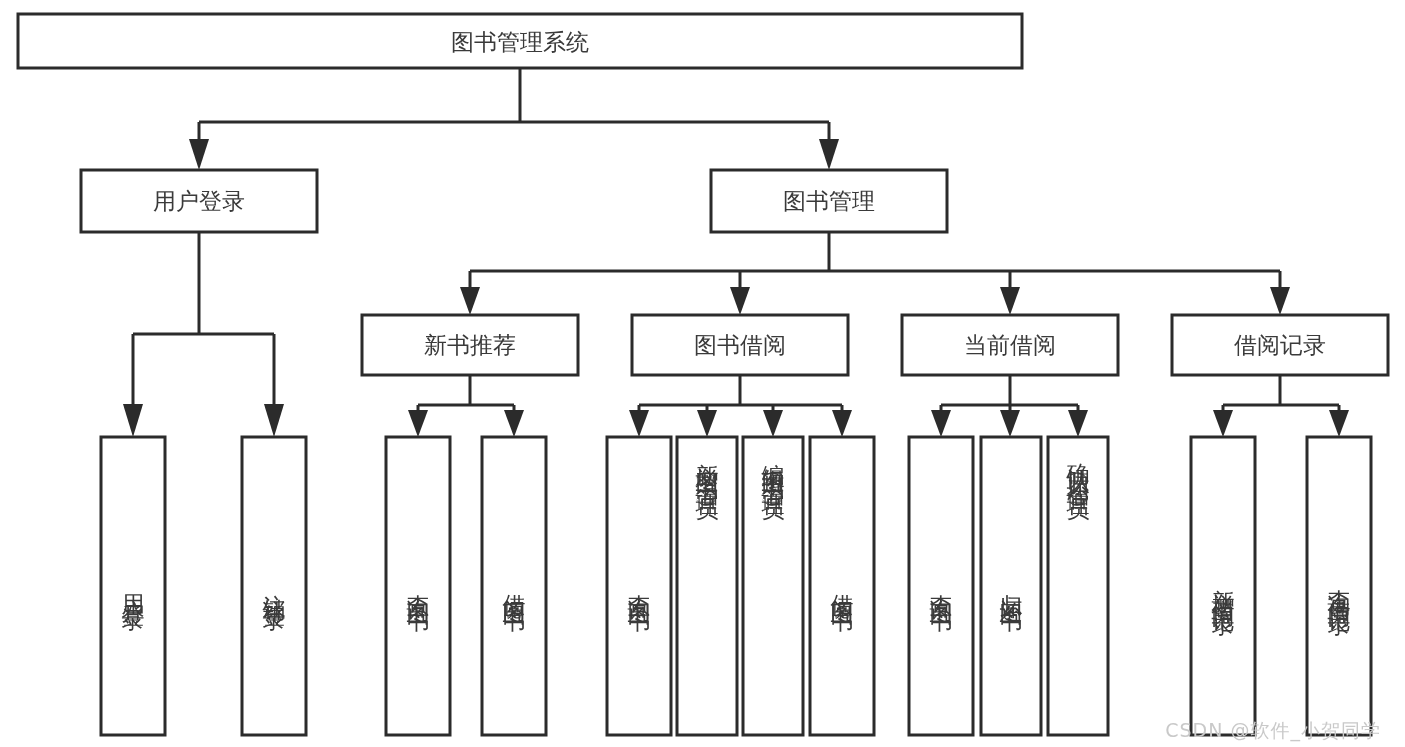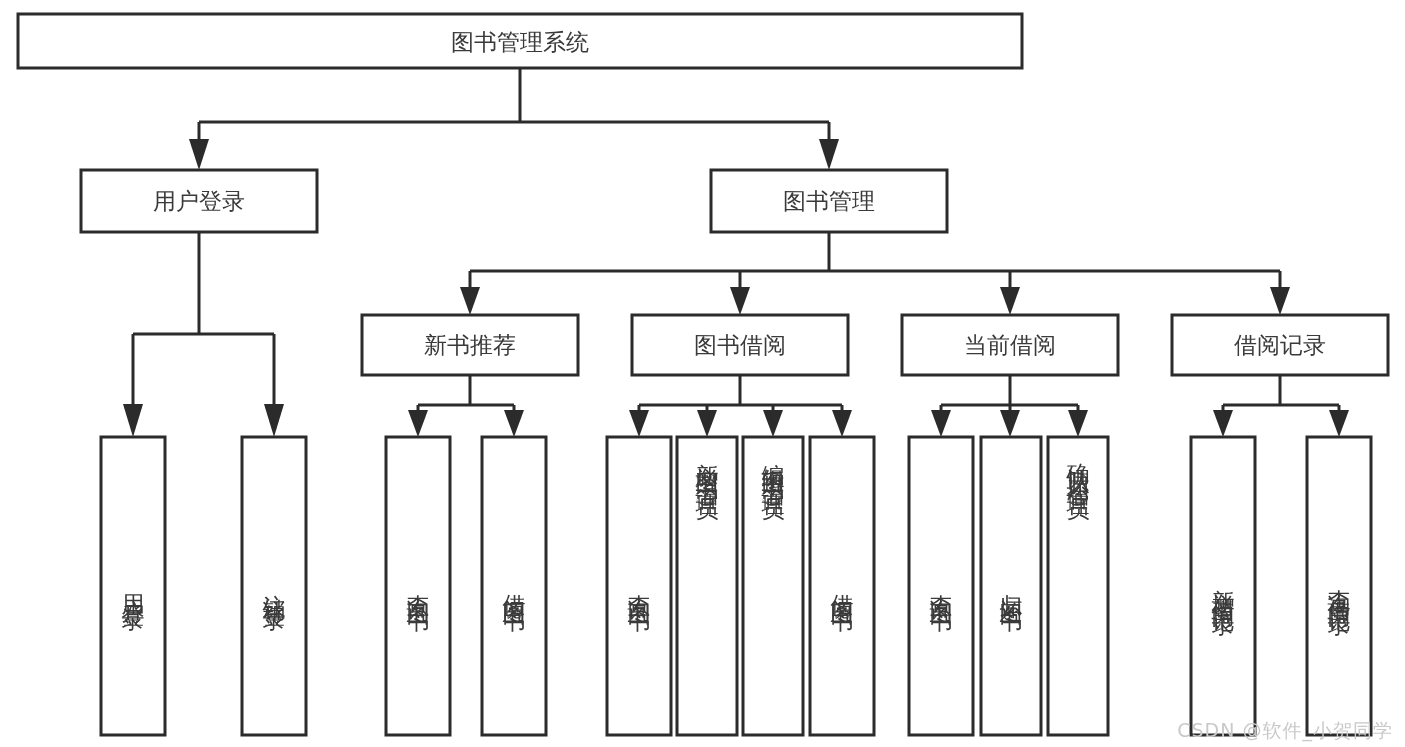--- a/index.html
+++ b/index.html
@@ -64,21 +64,21 @@
     font-family: "DejaVu Sans", "Liberation Sans", sans-serif;
     font-size: 23px;
     color: #3a3a3a;
     letter-spacing: 5px;
     line-height: 1;
     white-space: nowrap;
     text-align: center;
   }
   .watermark {
     position: absolute;
-    right: 12px;
+    right: 24px;
     bottom: 3px;
     font-family: "DejaVu Sans", "Liberation Sans", sans-serif;
     font-size: 19px;
     color: #c9c9c9;
     letter-spacing: 1px;
     white-space: nowrap;
     pointer-events: none;
   }
 </style>
 </head>

